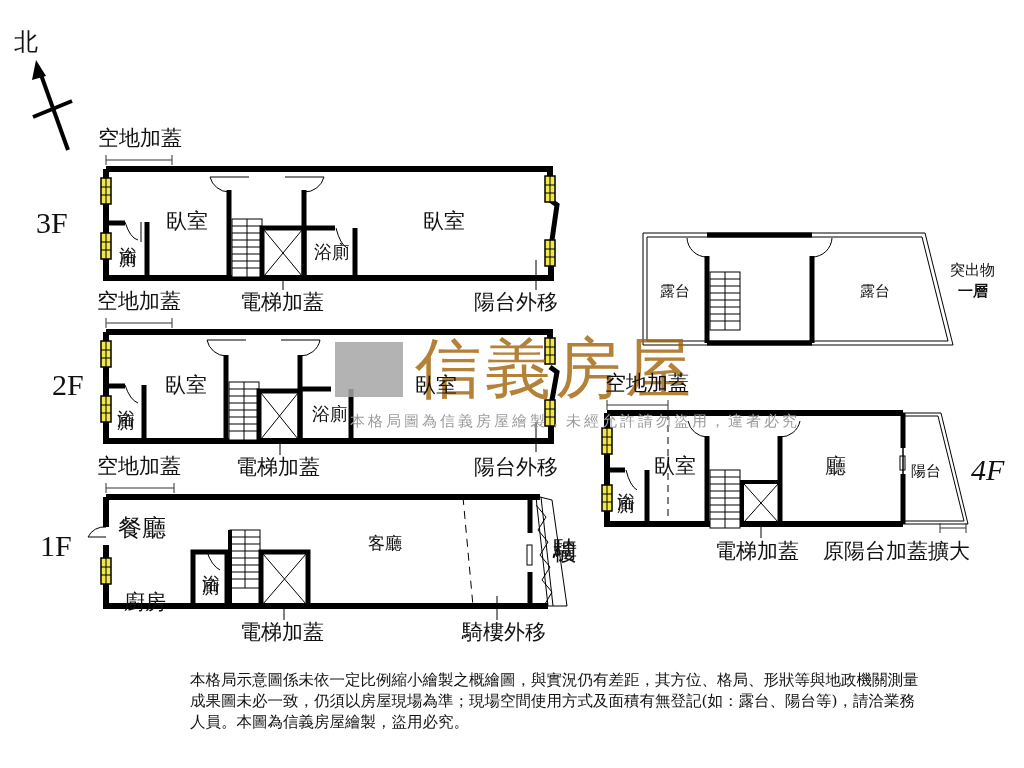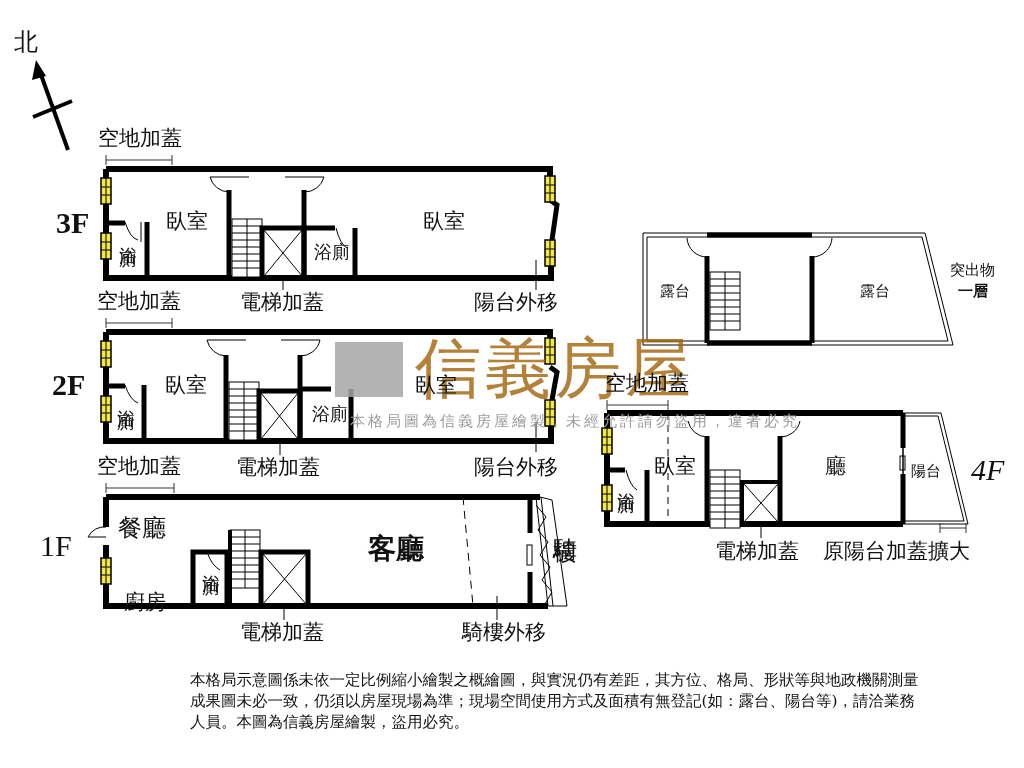--- a/index.html
+++ b/index.html
@@ -191,43 +191,43 @@
   </g>
 </svg>
 
 <div class="wm-logo"></div>
 <div class="wm-text">信義房屋</div>
 <div class="wm-small abs">本格局圖為信義房屋繪製，未經允許請勿盜用，違者必究</div>
 
 <div class="abs lbl" style="left:14px;top:30px;font-size:24px;">北</div>
 
 <div class="abs lbl" style="left:98px;top:128px;">空地加蓋</div>
-<div class="abs floor" style="left:56px;top:208px;font-weight:bold;">3F</div>
+<div class="abs floor" style="left:36px;top:208px;">3F</div>
 <div class="abs lbl" style="left:166px;top:211px;">臥室</div>
 <div class="abs lbl-sm vert" style="left:119px;top:232px;">浴廁</div>
 <div class="abs lbl-sm" style="left:314px;top:243px;">浴廁</div>
 <div class="abs lbl" style="left:423px;top:211px;">臥室</div>
 <div class="abs lbl" style="left:240px;top:292px;">電梯加蓋</div>
 <div class="abs lbl" style="left:474px;top:292px;">陽台外移</div>
 
 <div class="abs lbl" style="left:97px;top:291px;">空地加蓋</div>
-<div class="abs floor" style="left:52px;top:370px;font-weight:bold;">2F</div>
+<div class="abs floor" style="left:52px;top:370px;">2F</div>
 <div class="abs lbl" style="left:165px;top:375px;">臥室</div>
 <div class="abs lbl-sm vert" style="left:117px;top:395px;">浴廁</div>
 <div class="abs lbl-sm" style="left:312px;top:405px;">浴廁</div>
 <div class="abs lbl" style="left:415px;top:375px;">臥室</div>
 <div class="abs lbl" style="left:236px;top:457px;">電梯加蓋</div>
 <div class="abs lbl" style="left:474px;top:457px;">陽台外移</div>
 
 <div class="abs lbl" style="left:97px;top:456px;">空地加蓋</div>
 <div class="abs floor" style="left:40px;top:531px;">1F</div>
 <div class="abs lbl" style="left:118px;top:516px;font-size:24px;">餐廳</div>
 <div class="abs lbl" style="left:124px;top:592px;">廚房</div>
 <div class="abs lbl-sm vert" style="left:202px;top:560px;">浴廁</div>
-<div class="abs lbl" style="left:368px;top:535px;font-size:28px;font-weight:bold;">客廳</div>
+<div class="abs lbl" style="left:368px;top:535px;font-size:17px;">客廳</div>
 <div class="abs lbl vert" style="left:553px;top:518px;font-size:24px;">騎樓</div>
 <div class="abs lbl" style="left:240px;top:622px;">電梯加蓋</div>
 <div class="abs lbl" style="left:462px;top:622px;text-align:right;">騎樓外移</div>
 
 <div class="abs lbl-xs" style="left:660px;top:284px;">露台</div>
 <div class="abs lbl-xs" style="left:860px;top:284px;">露台</div>
 <div class="abs lbl-xs" style="left:950px;top:263px;">突出物</div>
 <div class="abs lbl-xs" style="left:958px;top:284px;font-weight:bold;">一層</div>
 
 <div class="abs lbl" style="left:605px;top:373px;">空地加蓋</div>

